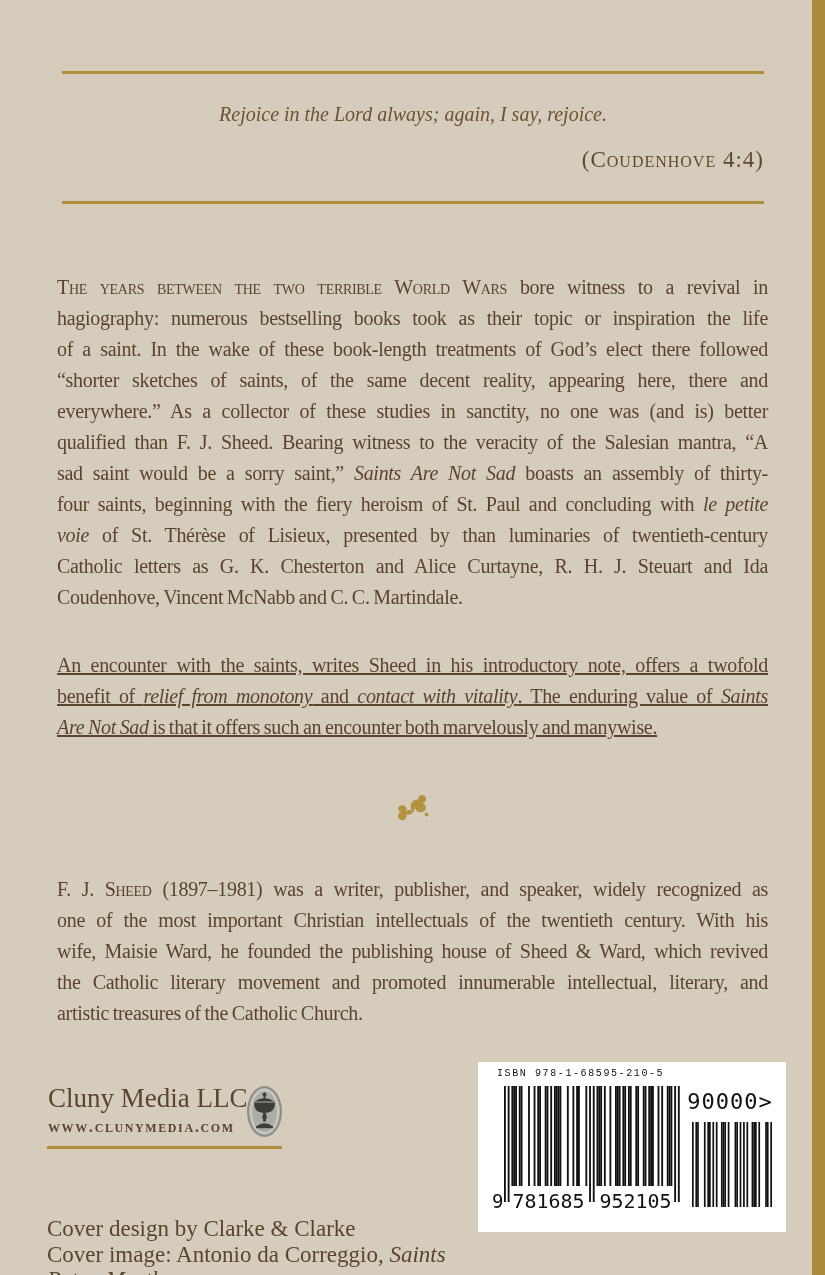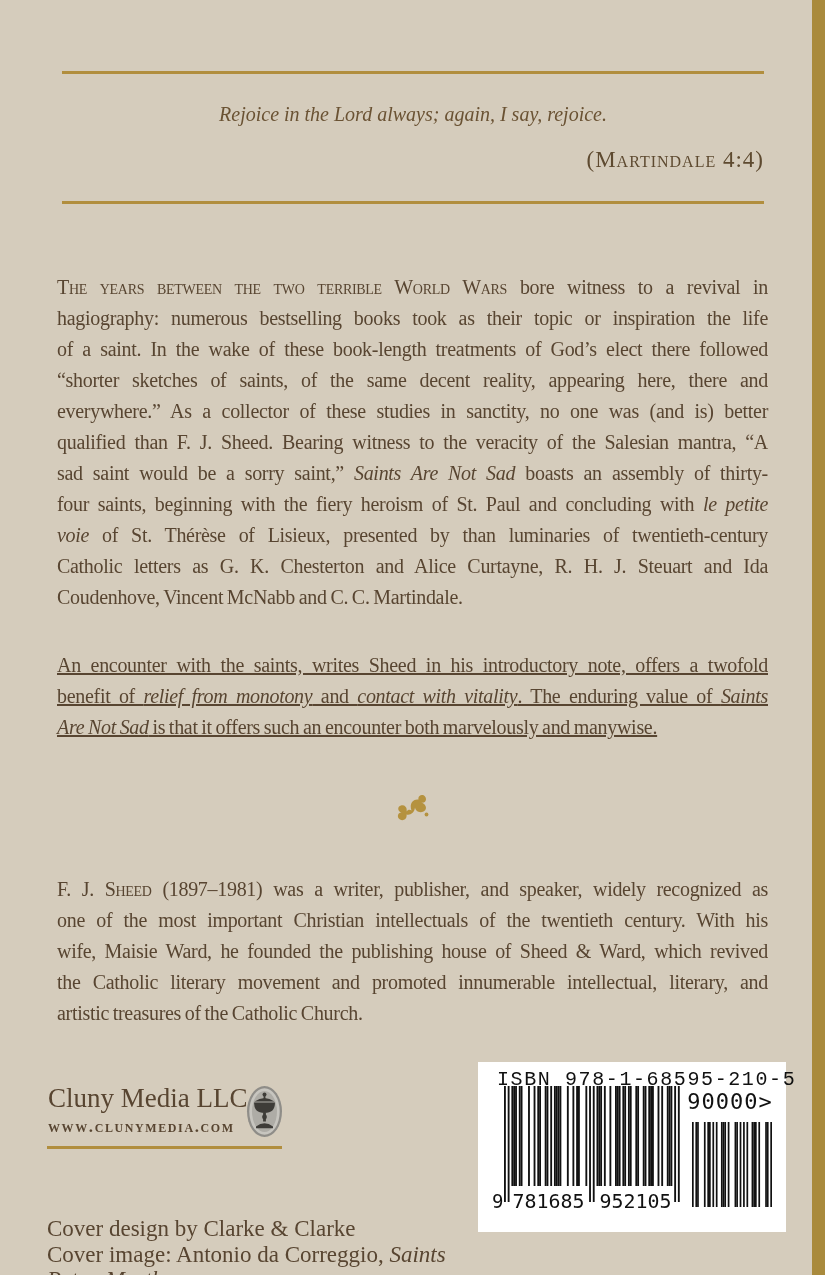--- a/index.html
+++ b/index.html
@@ -38,40 +38,40 @@
     position:absolute;left:48px;top:1117px;font-size:17px;font-weight:700;
     font-variant:small-caps;letter-spacing:1.6px;
   }
   .pub-logo{position:absolute;left:246px;top:1085px;width:37px;height:53px;}
   .pub-rule{position:absolute;left:47px;top:1146px;width:235px;height:3px;background:#b18e3e;}
   .credits{position:absolute;left:47px;top:1216px;width:440px;font-size:23px;line-height:25.5px;}
   .credits .cline{text-align:left;}
   .barcode-panel{position:absolute;left:478px;top:1062px;width:308px;height:170px;background:#ffffff;}
   .isbn-label{
     position:absolute;left:19px;top:6px;
-    font-family:"Liberation Mono",monospace;font-size:20px;letter-spacing:1.6px;color:#111;white-space:nowrap;
+    font-family:"Liberation Mono",monospace;font-size:10px;letter-spacing:1.6px;color:#111;white-space:nowrap;
   }
   .main-barcode{position:absolute;left:12px;top:24px;}
   .main-barcode rect,.addon-barcode rect{fill:#111;}
   .addon-text{
     position:absolute;left:202px;top:27px;width:100px;text-align:center;
     font-family:"DejaVu Sans Mono",monospace;font-size:22px;letter-spacing:1px;color:#111;white-space:nowrap;
   }
   .addon-barcode{position:absolute;left:214px;top:60px;}
 </style>
 </head>
 <body>
 
 <div class="page">
 
   <div class="spine-band"></div>
 
   <div class="rule rule-top"></div>
   <div class="epigraph-quote">Rejoice in the Lord always; again, I say, rejoice.</div>
-  <div class="epigraph-attr">(Martindale 4:4)</div>
+  <div class="epigraph-attr">(Coudenhove 4:4)</div>
   <div class="rule rule-bottom"></div>
 
   <div class="body-block p1">
       <div class="line"><span class="sc">The years between the two terrible World Wars</span><span> bore witness to a revival in</span></div>
       <div class="line"><span>hagiography: numerous bestselling books took as their topic or inspiration the life</span></div>
       <div class="line"><span>of a saint. In the wake of these book-length treatments of God’s elect there followed</span></div>
       <div class="line"><span>“shorter sketches of saints, of the same decent reality, appearing here, there and</span></div>
       <div class="line"><span>everywhere.” As a collector of these studies in sanctity, no one was (and is) better</span></div>
       <div class="line"><span>qualified than F. J. Sheed. Bearing witness to the veracity of the Salesian mantra, “A</span></div>
       <div class="line"><span>sad saint would be a sorry saint,” </span><span class="it">Saints Are Not Sad</span><span> boasts an assembly of thirty-</span></div>

